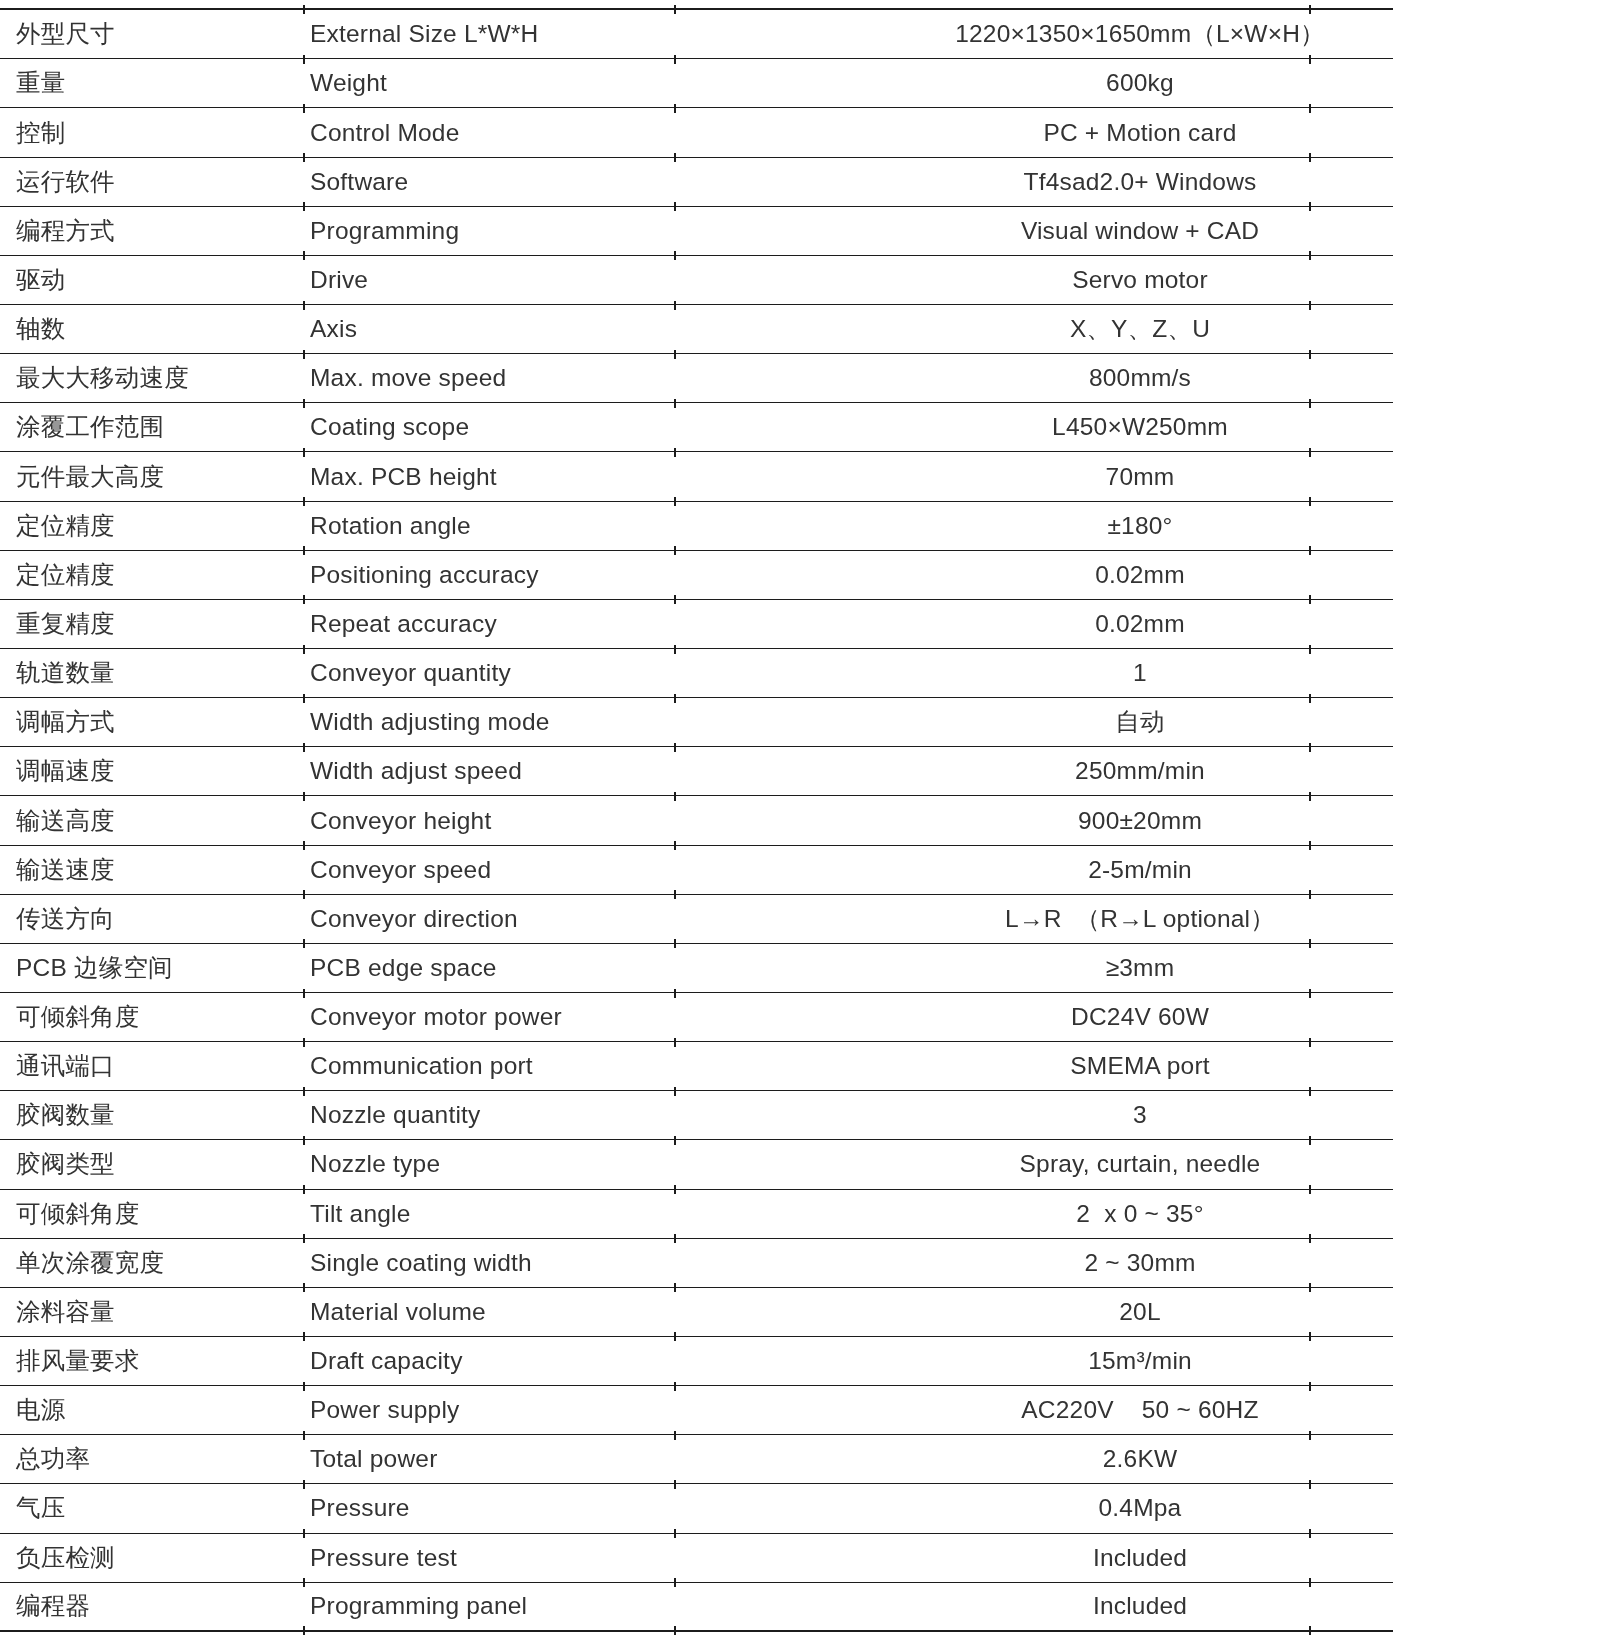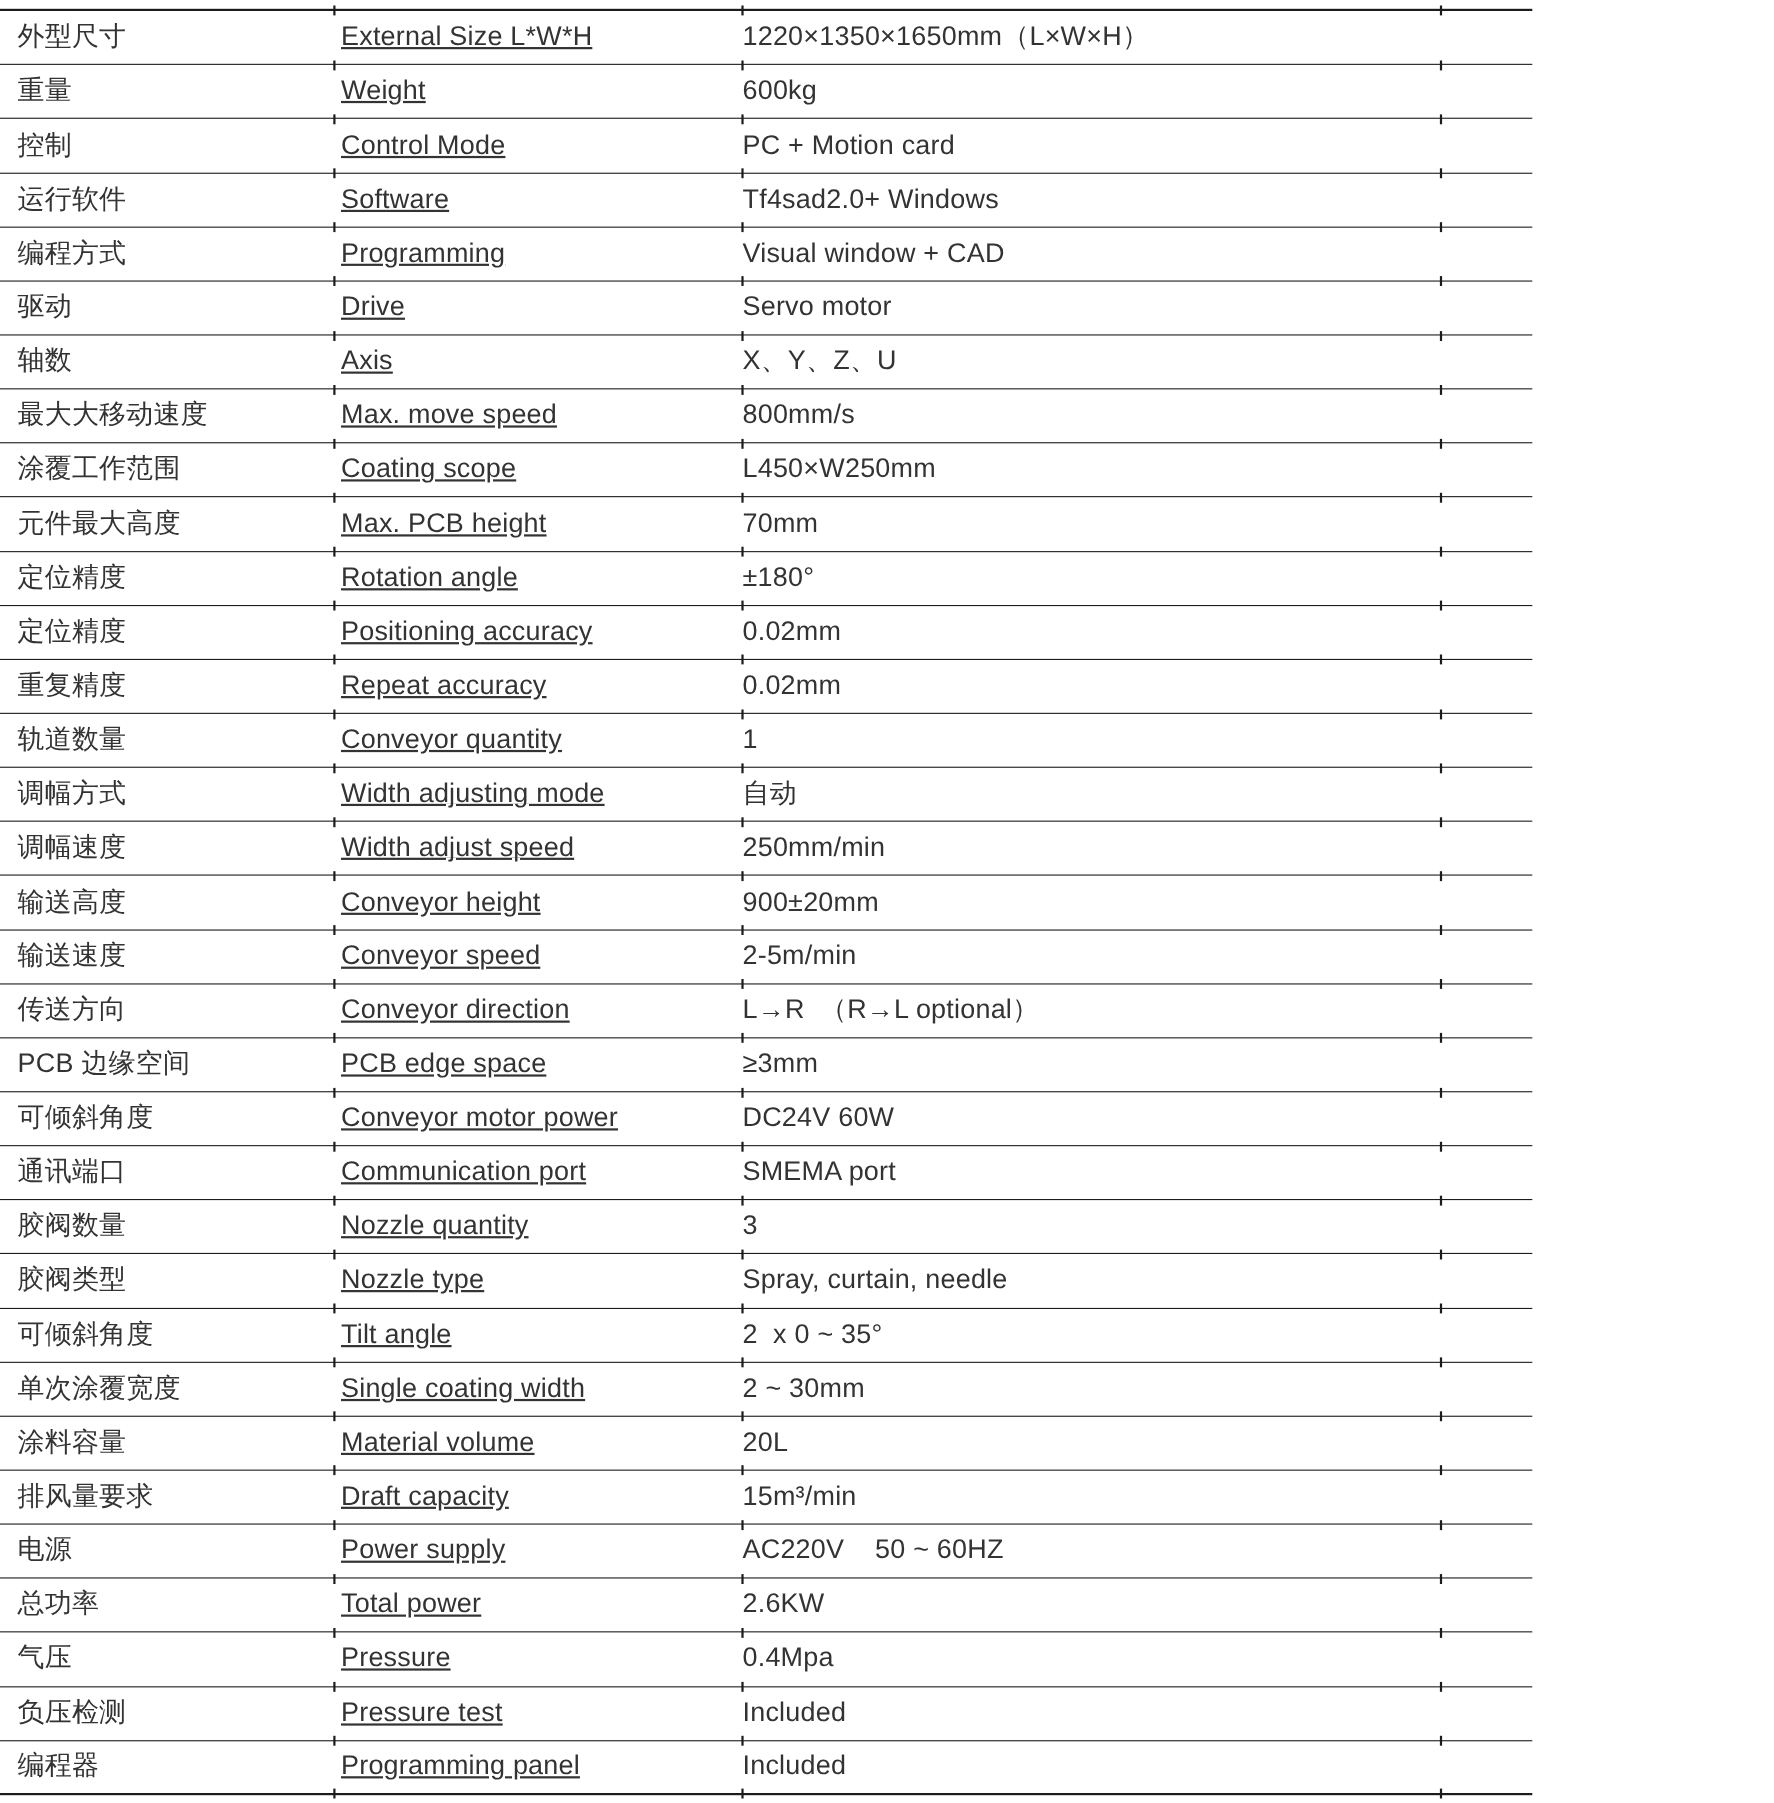--- a/index.html
+++ b/index.html
@@ -44,25 +44,25 @@
     position:absolute;
     top:50%;
     transform:translateY(-50%);
     font-size:24.5px;
     line-height:1;
     white-space:pre;
     letter-spacing:0.2px;
     color:var(--text-color);
   }
   .cell-cn{ left:16px; }
-  .cell-en{ left:310px;text-decoration:underline; }
+  .cell-en{ left:310px; }
   .cell-val{
     left:675px;
     width:930px;
-    text-align:left;
+    text-align:center;
   }
   .tick{
     position:absolute;
     width:2px;
     height:9px;
     background:var(--line-color);
   }
   .row .tick{ bottom:-5.5px; }
   .topline .tick{ top:-3.5px; }
   .tick.t1{ left:303px; }

